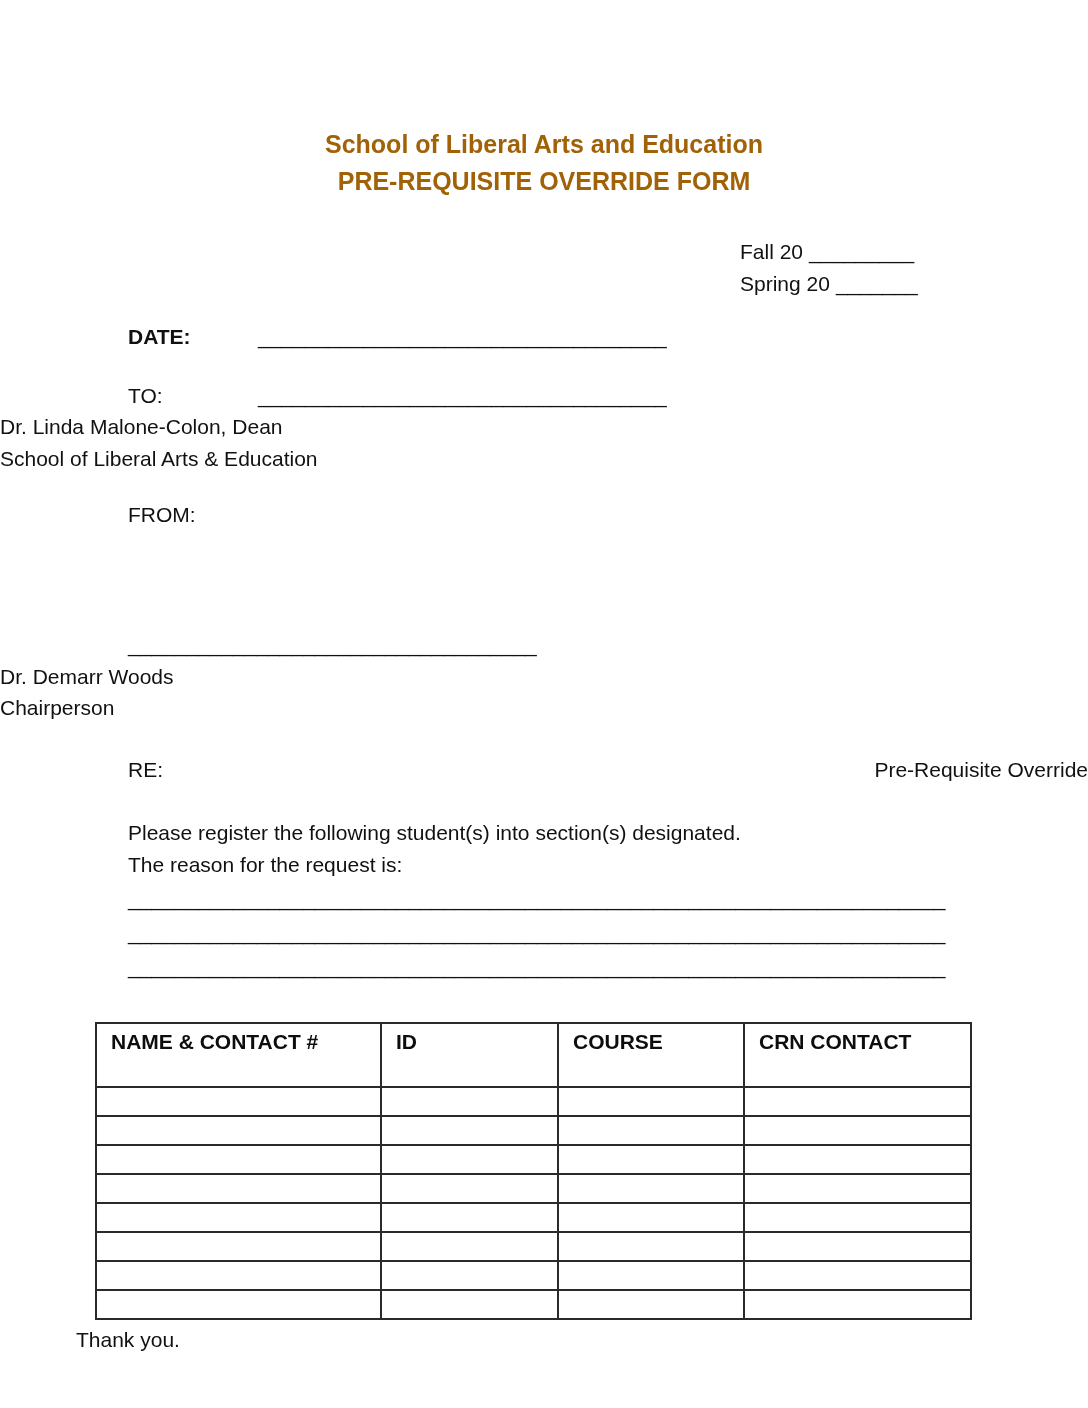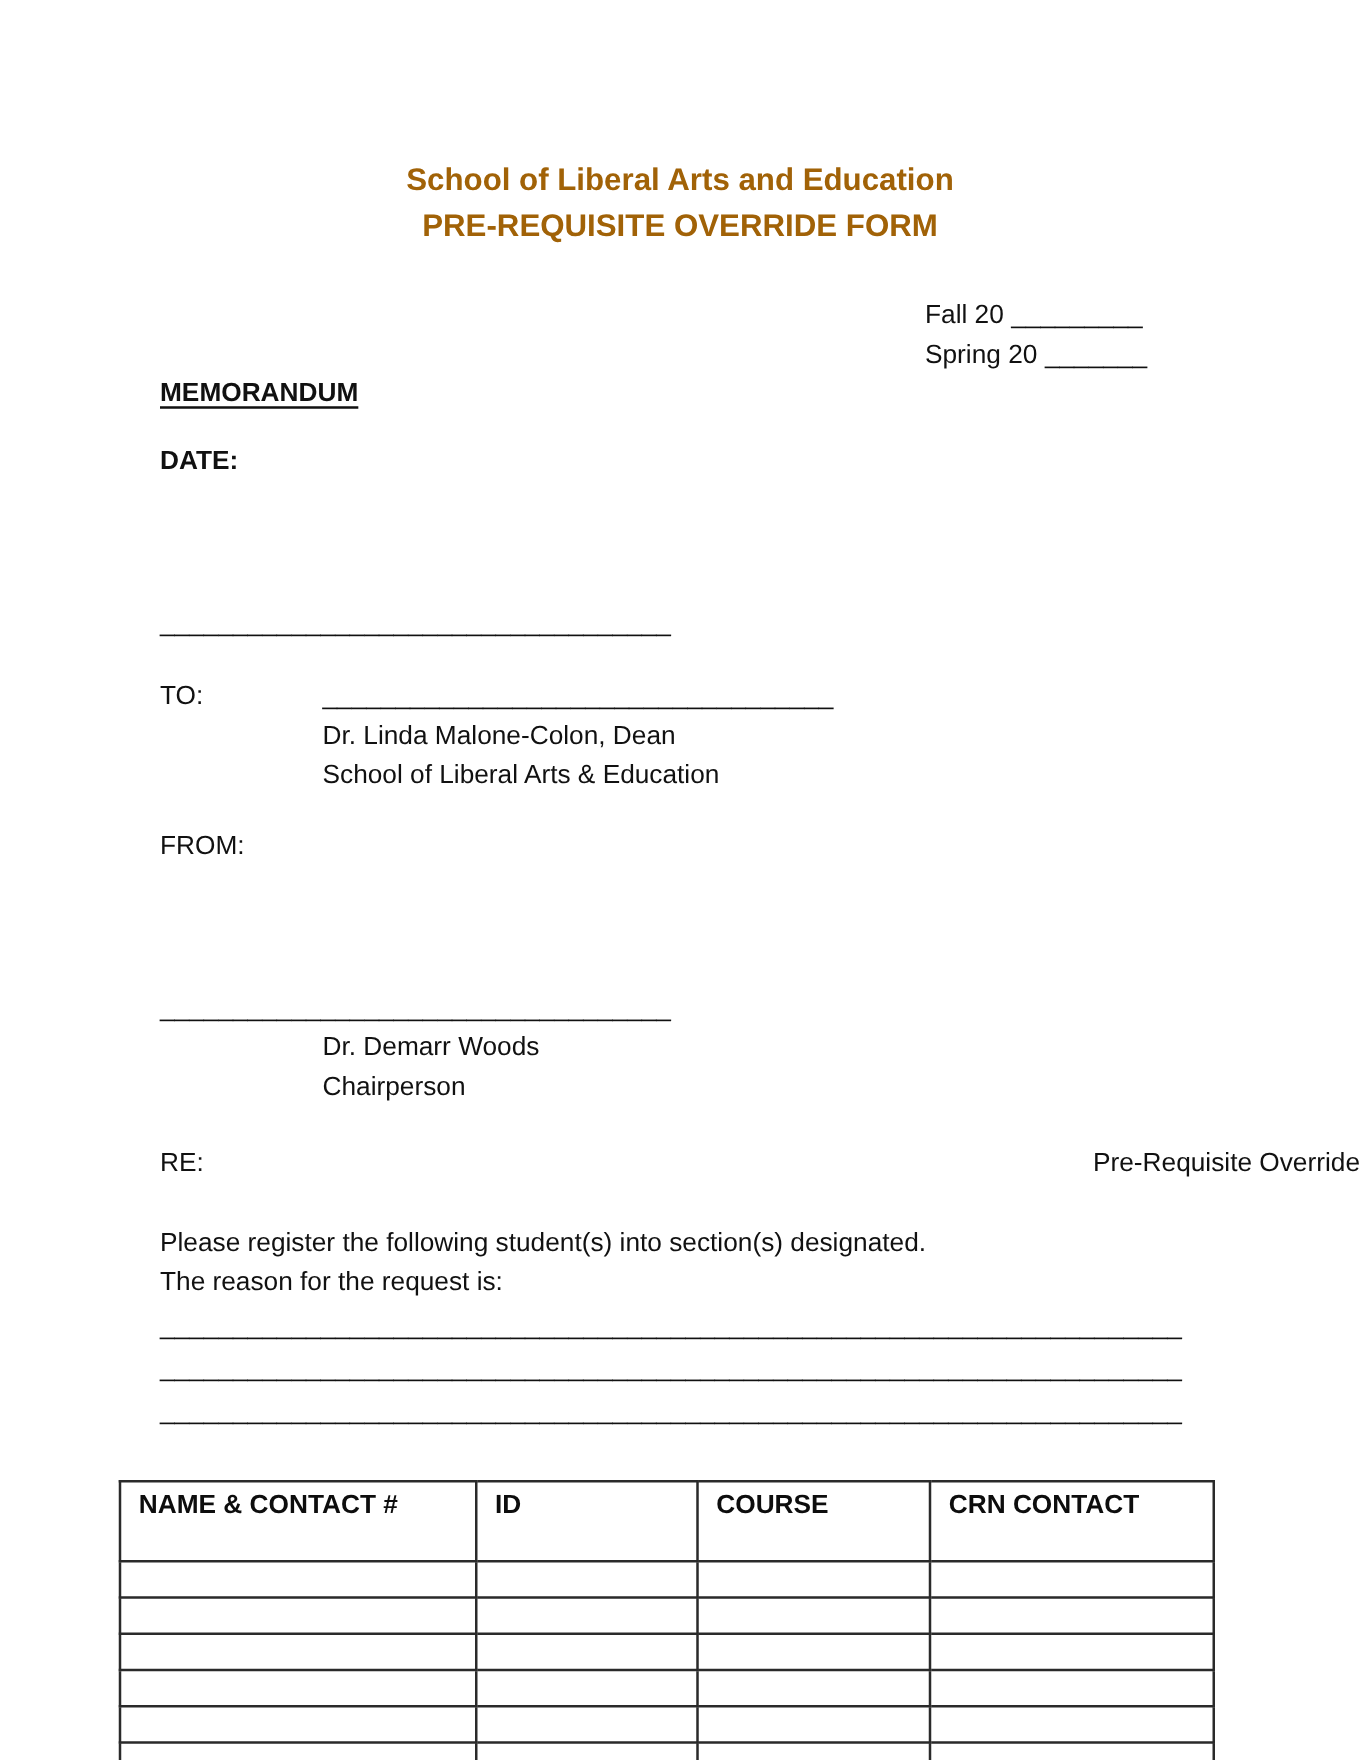--- a/index.html
+++ b/index.html
@@ -38,25 +38,24 @@
     text-underline-offset: 4px;
   }
   .label-row {
     display: flex;
     margin-left: 128px;
     line-height: 31.5px;
     white-space: nowrap;
   }
   .label-row .label { flex: 0 0 130px; }
   .label-bold { font-weight: bold; }
-  .date-row { margin-top: 22px; flex-direction: column; }
+  .date-row { margin-top: 22px; }
   .to-row { margin-top: 27px; }
   .from-row { margin-top: 25px; flex-direction: column; }
   .indent-line {
-    margin-left: 258px;
     line-height: 31.5px;
     white-space: nowrap;
   }
   .re-row { margin-top: 30px; justify-content: space-between; }
   .re-row .label { flex: 0 0 65px; }
   .para {
     margin-top: 32px;
     margin-left: 128px;
     line-height: 31.5px;
     white-space: nowrap;
@@ -106,21 +105,20 @@
 
   <div class="seasons">
     <div>
       <span>Fall 20</span><span class="season-blank">_________</span>
     </div>
     <div>
       <span>Spring 20</span><span class="season-blank">_______</span>
     </div>
   </div>
 
-  <div class="memo-heading">MEMORANDUM</div>
 
   <div class="label-row date-row">
     <span class="label label-bold">DATE:</span>
     <span>___________________________________</span>
   </div>
 
   <div class="label-row to-row">
     <span class="label">TO:</span>
     <span>___________________________________</span>
   </div>

